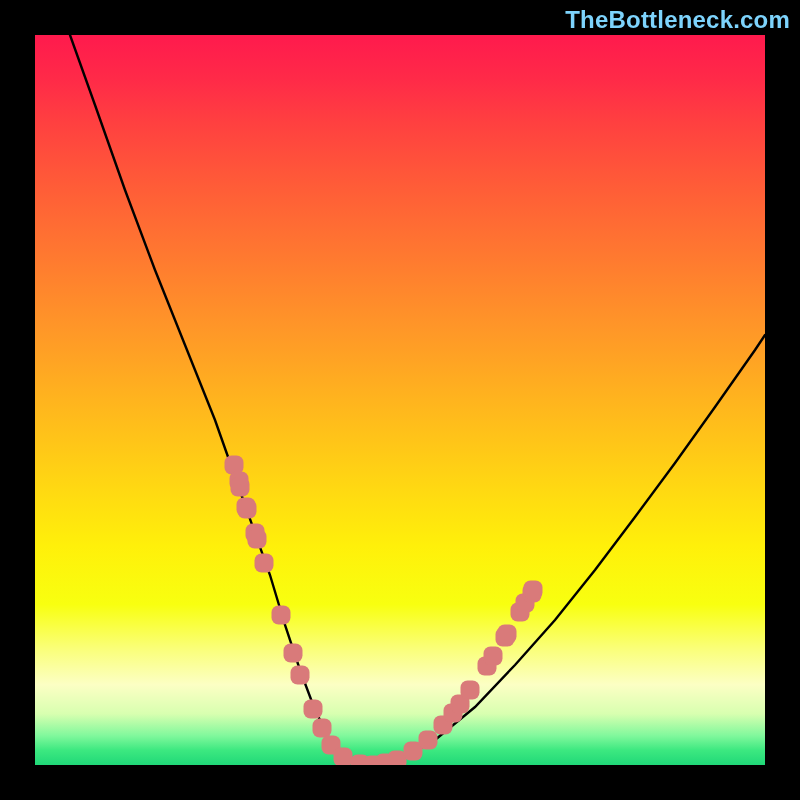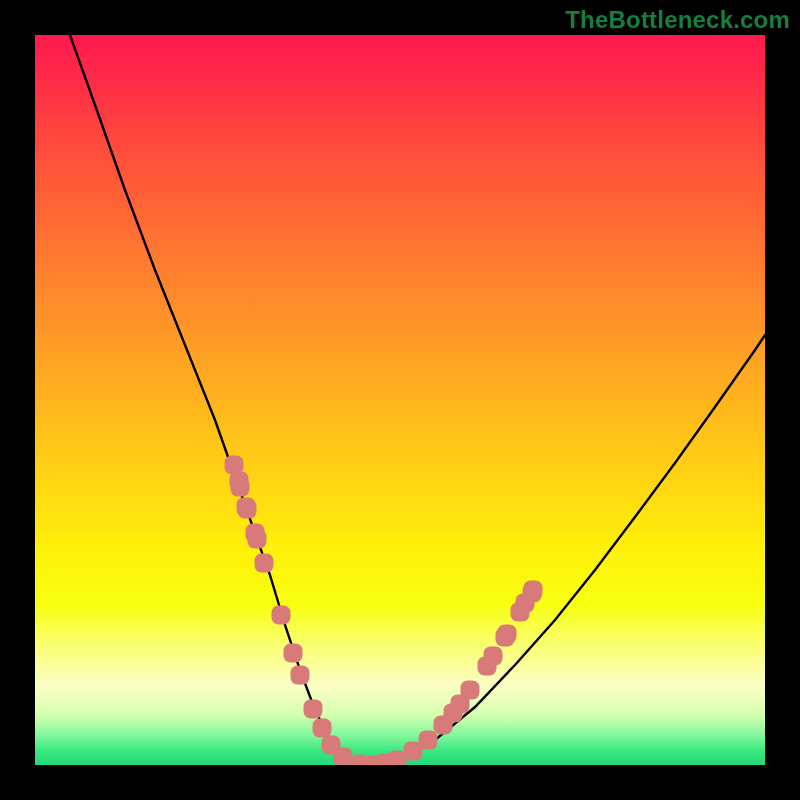--- a/index.html
+++ b/index.html
@@ -46,21 +46,21 @@
       #d8ffb0 93%,
       #80f89c 96%,
       #3ce880 98%,
       #20d878 100%
     );
   }
   .watermark {
     position: absolute;
     top: 6px;
     right: 10px;
-    color: #15803d;
+    color: #7dd3fc;
     font-size: 24px;
     font-weight: 600;
     letter-spacing: 0.2px;
   }
   svg.curve {
     position: absolute;
     inset: 0;
   }
 </style>
 </head>

